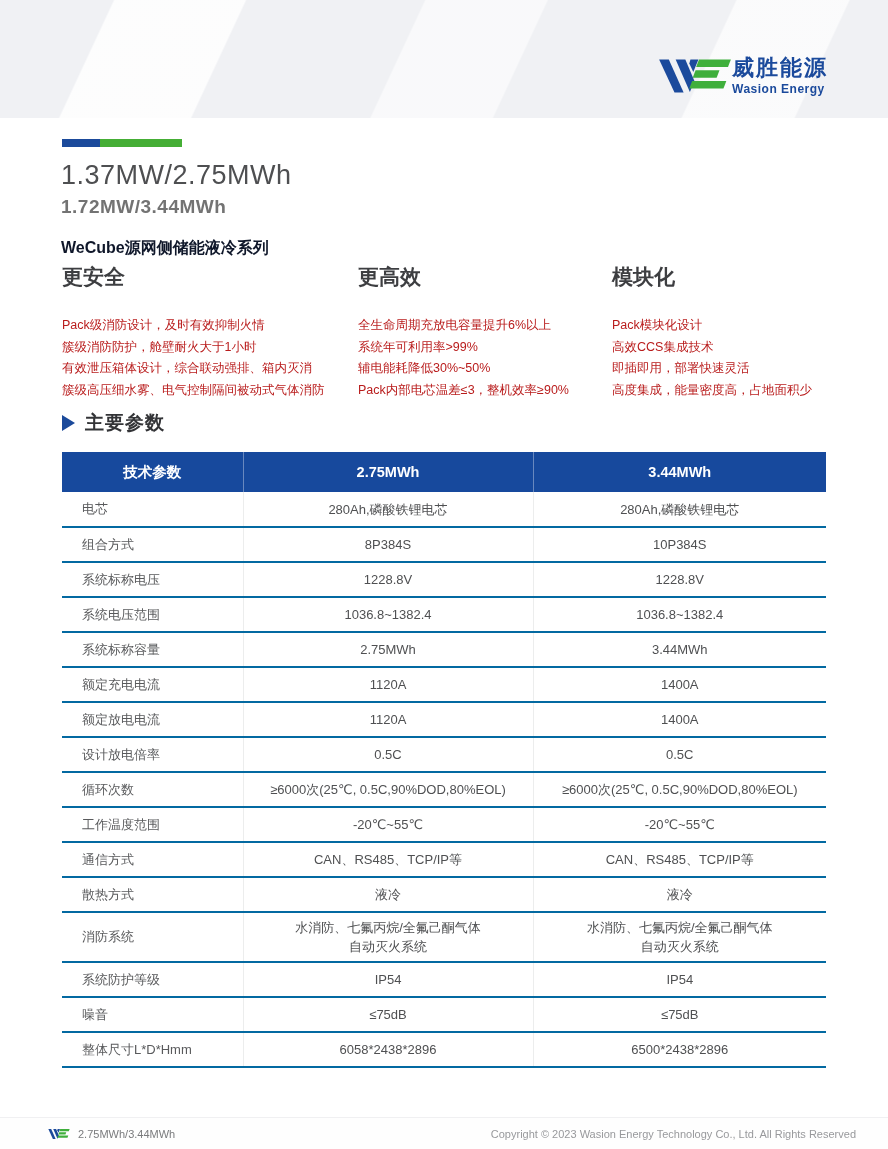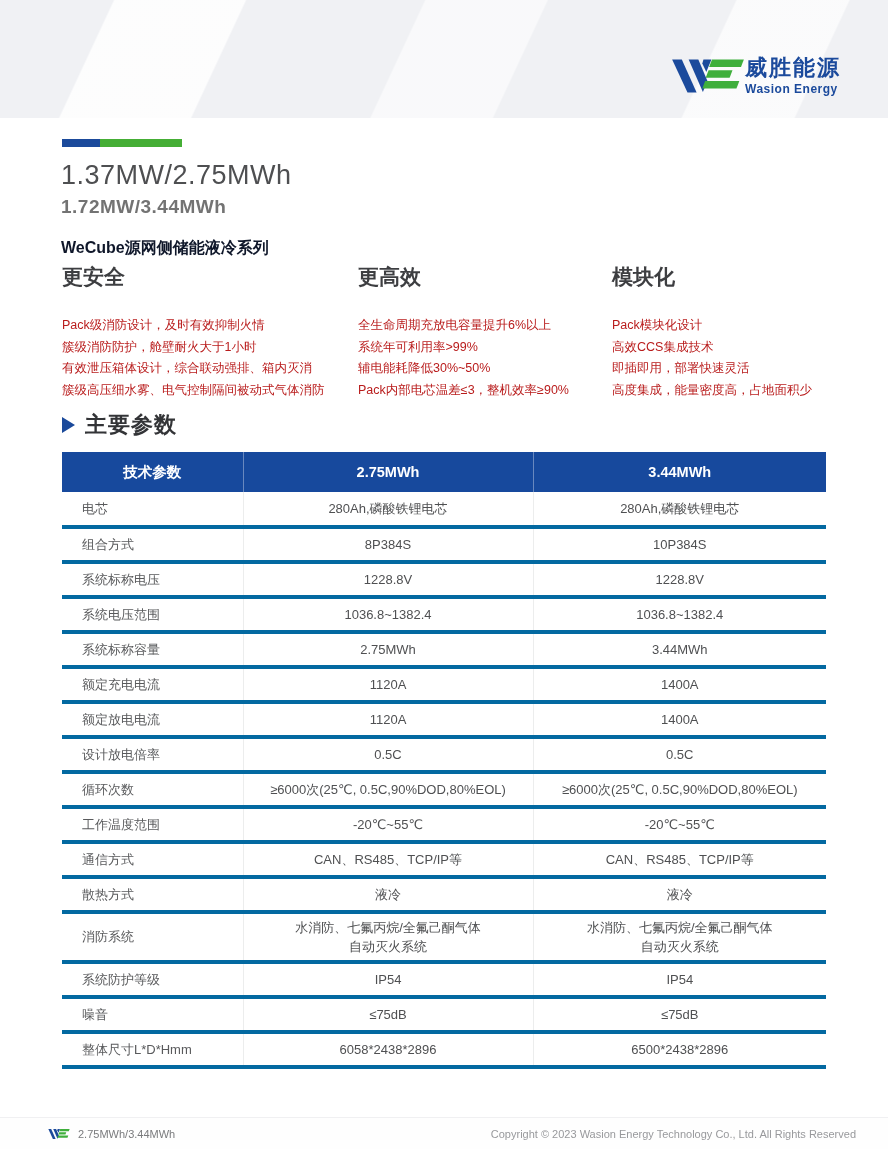--- a/index.html
+++ b/index.html
@@ -12,21 +12,21 @@
 
   
   .top-band {
     position:absolute; top:0; left:0; width:888px; height:118px;
     background:
       linear-gradient(115deg, rgba(255,255,255,0) 12%, rgba(255,255,255,.85) 12.2%, rgba(255,255,255,.85) 26%, rgba(255,255,255,0) 26.2%),
       linear-gradient(115deg, rgba(255,255,255,0) 45%, rgba(255,255,255,.6) 45.2%, rgba(255,255,255,.6) 58%, rgba(255,255,255,0) 58.2%),
       linear-gradient(115deg, rgba(255,255,255,0) 78%, rgba(255,255,255,.7) 78.2%, rgba(255,255,255,.7) 90%, rgba(255,255,255,0) 90.2%),
       #f0f1f4;
   }
-  .brand { position:absolute; top:52px; right:47px; display:flex; align-items:center; }
+  .brand { position:absolute; top:52px; right:60px; display:flex; align-items:center; }
   .brand-mark { width:74px; height:48px; }
   .brand-text { display:flex; flex-direction:column; line-height:1; }
   .brand-cn { font-size:22px; font-weight:bold; color:#1b4a9c; letter-spacing:2px; }
   .brand-en { font-size:12px; font-weight:bold; color:#1b4a9c; margin-top:4px; letter-spacing:.5px; }
 
   
   .accent-bar {
     position:absolute; left:62px; top:139px; width:120px; height:8px;
     background:linear-gradient(to right, #1b4a9b 0 32%, #45ae35 32% 100%);
   }
@@ -39,35 +39,35 @@
   .feat-col { flex:0 0 auto; }
   .feat-col.c1 { width:296px; }
   .feat-col.c2 { width:254px; }
   .feat-col.c3 { width:214px; }
   .feat-head { font-size:21px; font-weight:600; color:#3d3e41; margin-bottom:24px; }
   .feat-item { font-size:12.5px; color:#b91c1c; line-height:21.5px; white-space:nowrap; }
 
   
   .section-title { position:absolute; left:62px; top:410px; display:flex; align-items:center; gap:10px; }
   .tri-icon { width:0; height:0; border-left:13px solid #1b4a9b; border-top:8px solid transparent; border-bottom:8px solid transparent; }
-  .section-label { font-size:22px; font-weight:600; color:#333437; letter-spacing:1px; }
+  .section-label { font-size:19px; font-weight:600; color:#333437; letter-spacing:1px; }
 
   
   .spec-table { position:absolute; left:62px; top:452px; width:764px; border-collapse:collapse; table-layout:fixed; }
   .spec-table col.c-label { width:181px; }
   .spec-table col.c-v1 { width:290px; }
   .spec-table col.c-v2 { width:293px; }
   .spec-table th {
     background:#17499d; color:#ffffff; font-size:14.5px; font-weight:600;
     height:40px; text-align:center; border-right:1px solid rgba(255,255,255,.35);
   }
   .spec-table th:first-child { }
   .spec-table th:last-child { border-right:none; }
   .spec-table td {
-    height:35px; font-size:13px; border-bottom:4px solid #0369a1;
+    height:35px; font-size:13px; border-bottom:2px solid #0369a1;
     border-right:1px solid #eceded; background:#fff;
   }
   .spec-table td:last-child { border-right:none; }
   .spec-table td.lbl { text-align:left; padding-left:20px; color:#595a5c; }
   .spec-table td.val { text-align:center; color:#4f5052; white-space:pre-line; line-height:19px; }
   .spec-table tr.tall td { height:50px; }
 
   
   .footer {
     position:absolute; left:0; bottom:0; width:888px; height:32px;

